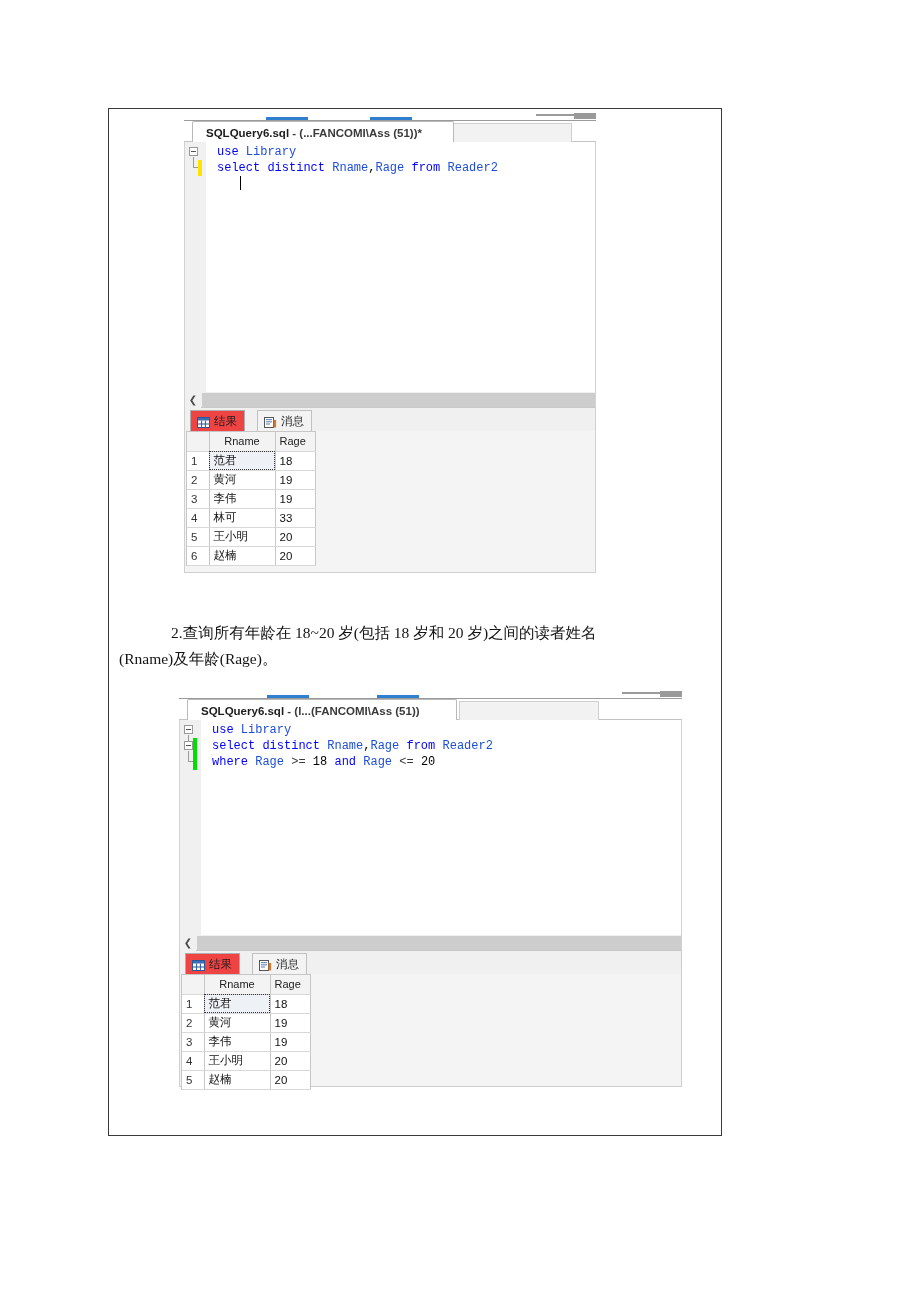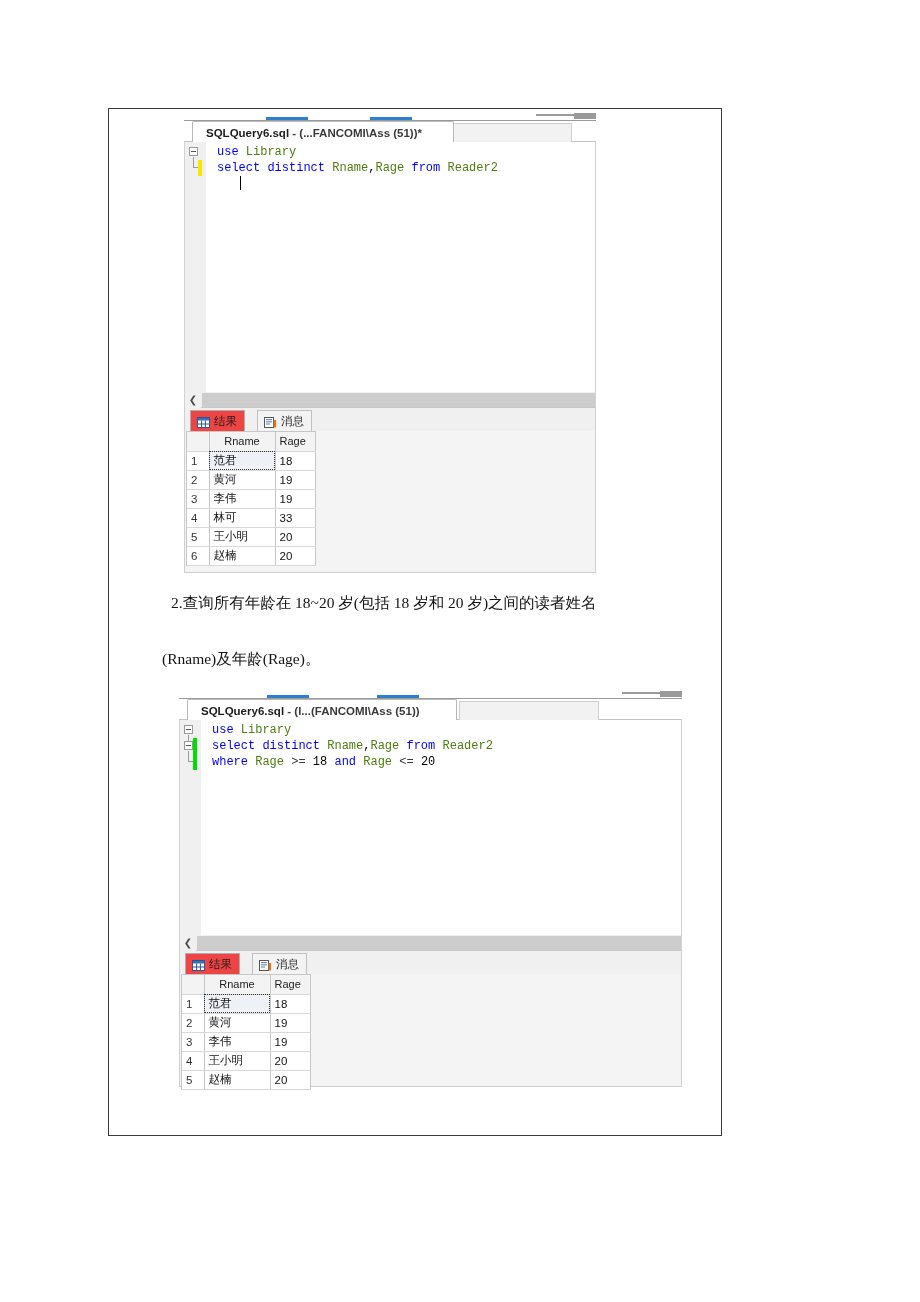--- a/index.html
+++ b/index.html
@@ -114,21 +114,21 @@
   .codearea {
     position: absolute;
     left: 22px; top: 2px; right: 0; bottom: 0;
     font-family: "Liberation Mono", monospace;
     font-size: 12px;
     line-height: 16px;
     white-space: pre;
   }
   .ln { height: 16px; position: relative; padding-left: 10px; }
   .kw   { color: #0000ff; }
-  .id   { color: #4d7c0f; }
+  .id   { color: #1d4ed8; }
   .plain{ color: #000000; }
   .num  { color: #000000; }
   .op   { color: #3a3a3a; }
 
   
   .boxmark {
     position: absolute;
     width: 9px; height: 9px;
     border: 1px solid #9a9a9a;
     background: #ffffff;
@@ -365,22 +365,22 @@
                 <td class="rowhdr">6</td>
                 <td class="colname">赵楠</td>
                 <td class="colage">20</td>
               </tr>
             </tbody>
           </table>
       </div>
     </div>
   </div>
 
-  <div class="para" style="left:62px; top:481px;">2.查询所有年龄在 18~20 岁(包括 18 岁和 20 岁)之间的读者姓名</div>
-  <div class="para" style="left:10px; top:537px;margin-left:43px;">(Rname)及年龄(Rage)。</div>
+  <div class="para" style="left:62px; top:511px;">2.查询所有年龄在 18~20 岁(包括 18 岁和 20 岁)之间的读者姓名</div>
+  <div class="para" style="left:10px; top:537px;">(Rname)及年龄(Rage)。</div>
 
   <div class="ssms" style="left:42px; top:578px; width:531px;">
 
     <div class="toolbar-strip">
       <div class="tb-seg" style="left:88px; width:42px;"></div>
       <div class="tb-seg" style="left:198px; width:42px;"></div>
       <div class="tb-rightline"></div>
       <div class="tb-right"></div>
     </div>
 

